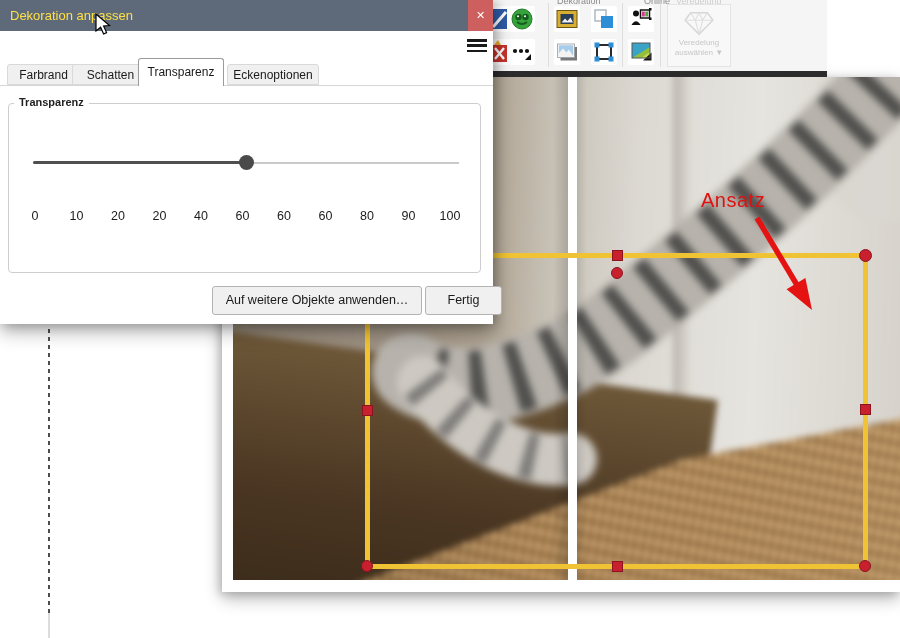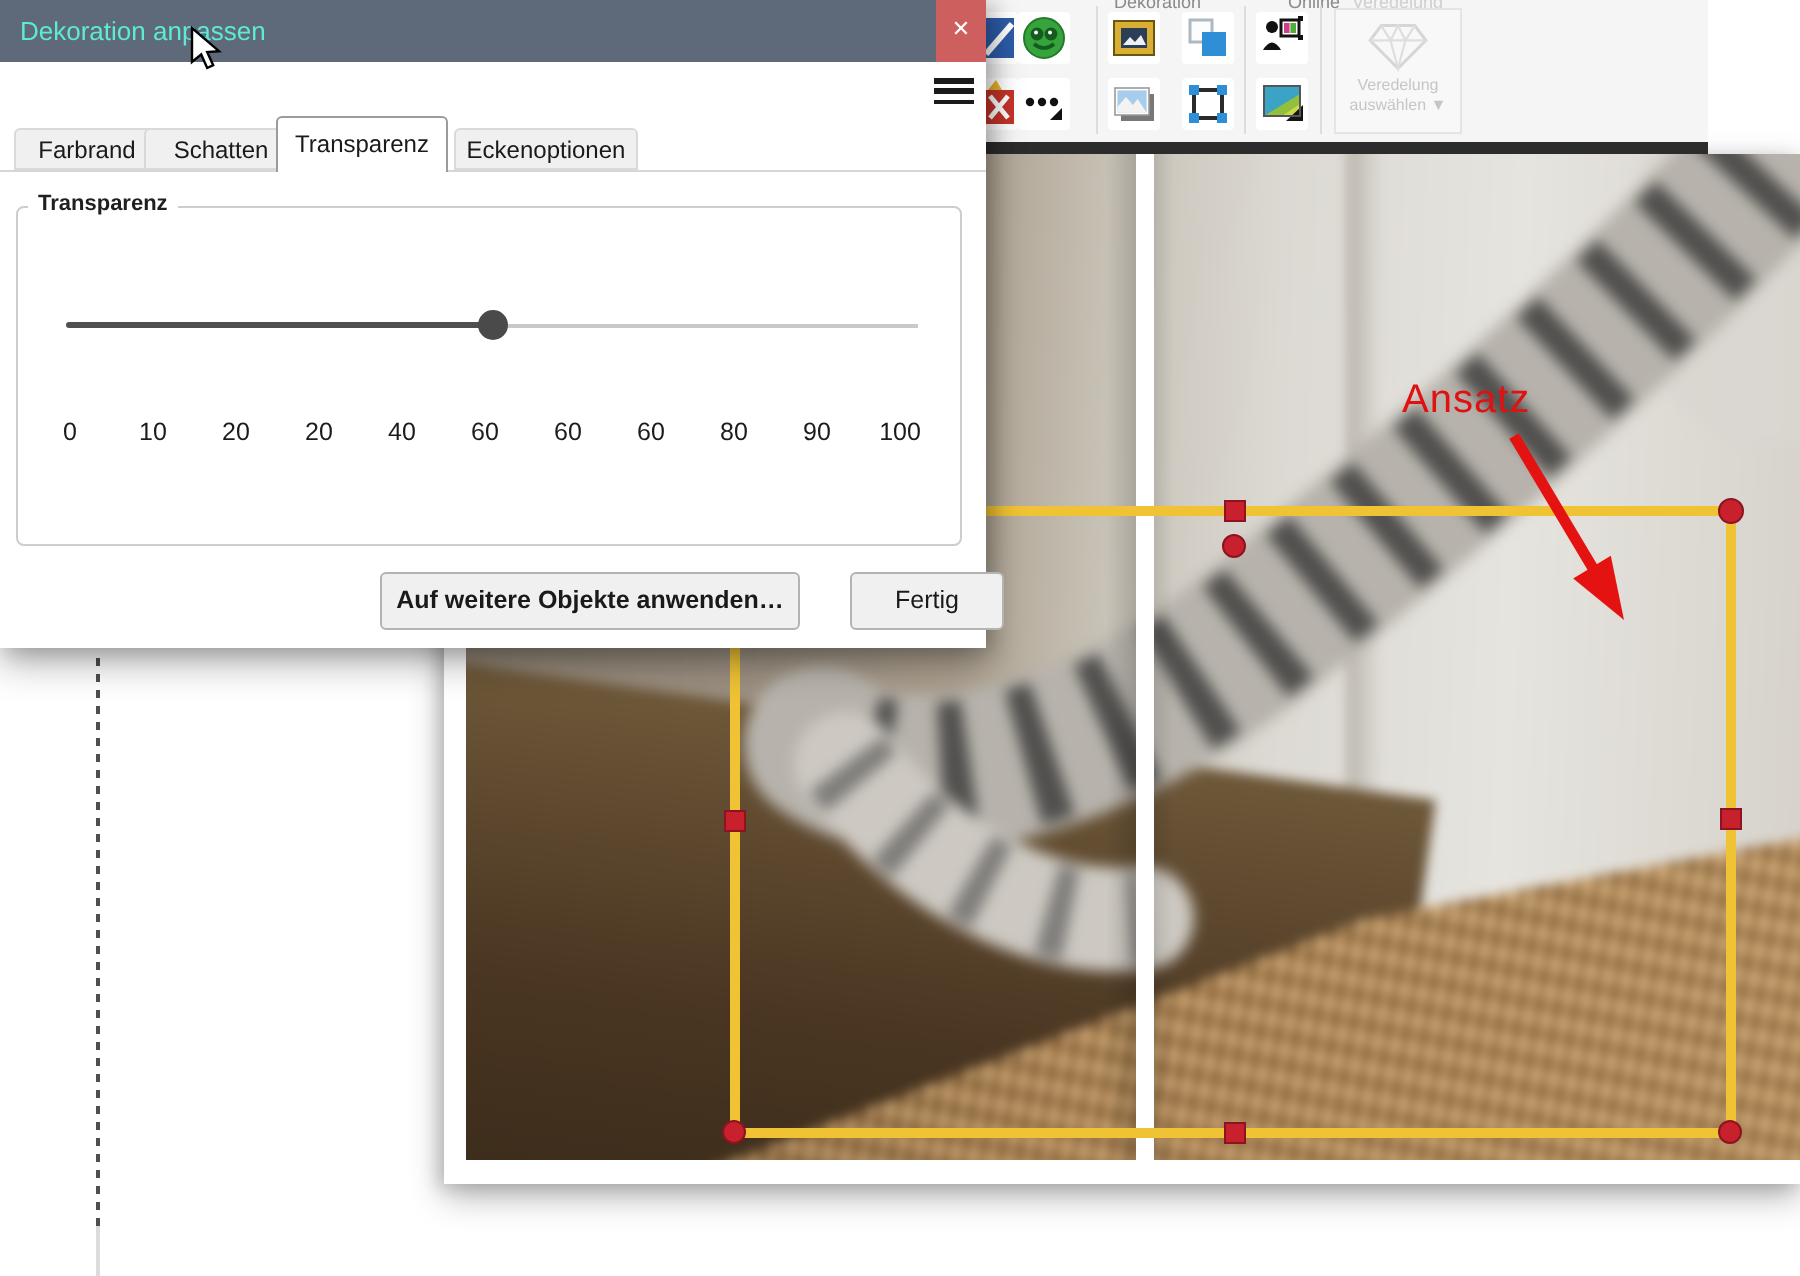--- a/index.html
+++ b/index.html
@@ -39,35 +39,35 @@
 
   
   .ansatz{position:absolute;left:701px;top:189px;font-size:20px;color:#df1111;letter-spacing:.5px;}
 
   
   .guide-dashed{position:absolute;left:48px;top:329px;width:2px;height:284px;
         background:repeating-linear-gradient(to bottom,#4e4e4e 0 4px,transparent 4px 8px);}
   .guide-faint{position:absolute;left:48px;top:613px;width:2px;height:25px;background:#dcdcdc;}
 
   
-  .toolbar{position:absolute;left:493px;top:0;width:334px;height:77px;background:#f5f5f6;overflow:hidden;padding-left:27px;}
+  .toolbar{position:absolute;left:493px;top:0;width:334px;height:77px;background:#f5f5f6;overflow:hidden;}
   .toolbar .darkstrip{position:absolute;left:0;bottom:0;width:407px;height:6px;background:#2c2c2c;}
   .tile{position:absolute;width:26px;height:26px;background:#fff;border-radius:2px;display:flex;align-items:center;justify-content:center;}
   .tsep{position:absolute;top:3px;width:1px;height:64px;background:#ddd;}
   .tlabel{position:absolute;top:-4px;font-size:9px;color:#8a8a8a;white-space:nowrap;}
   .tlabel.dis{color:#cfcfcf;}
   .vbtn{position:absolute;left:174px;top:4px;width:64px;height:63px;background:#f8f8f8;border:1px solid #e4e4e4;
         box-sizing:border-box;text-align:center;color:#c6c6c6;font-size:8px;line-height:10px;}
   .vbtn svg{display:block;margin:5px auto 2px;}
 
   
   .dialog{position:absolute;left:0;top:0;width:493px;height:324px;background:#fff;
         box-shadow:0 7px 18px rgba(0,0,0,.32),4px 2px 10px rgba(0,0,0,.18);z-index:10;}
   .titlebar{position:absolute;left:0;top:0;width:493px;height:31px;background:#5e6a79;}
-  .titlebar .ttl{position:absolute;left:10px;top:0;line-height:31px;font-size:13px;color:#5eead4;}
+  .titlebar .ttl{position:absolute;left:10px;top:0;line-height:31px;font-size:13px;color:#fde047;}
   .closebtn{position:absolute;right:0;top:0;width:25px;height:31px;background:#ce5f5f;color:#fff;
         font-size:11px;line-height:31px;text-align:center;cursor:pointer;}
   .menubtn{position:absolute;right:6px;top:39px;width:20px;height:13px;display:flex;flex-direction:column;justify-content:space-between;cursor:pointer;}
   .menubtn i{display:block;height:2.5px;background:#1a1a1a;}
   .tabline{position:absolute;left:0;top:85px;width:493px;height:1px;background:#d6d6d6;}
   .tab{position:absolute;top:64px;height:21px;background:#f0f0f0;border:1px solid #d9d9d9;border-radius:3px 3px 0 0;
         box-sizing:border-box;font-size:12px;color:#1a1a1a;text-align:center;line-height:20px;cursor:pointer;}
   .tab.active{top:58px;height:28px;background:#fff;border:1px solid #9b9b9b;border-bottom:none;line-height:26px;z-index:2;}
   .groupbox{position:absolute;left:8px;top:103px;width:473px;height:170px;border:1px solid #cdcdcd;border-radius:4px;box-sizing:border-box;}
   .grouplabel{position:absolute;left:14px;top:96px;background:#fff;padding:0 5px;font-size:11px;font-weight:bold;color:#1f1f1f;}
@@ -264,21 +264,21 @@
       <span>20</span>
       <span>40</span>
       <span>60</span>
       <span>60</span>
       <span>60</span>
       <span>80</span>
       <span>90</span>
       <span>100</span>
     </div>
 
-    <div class="dbtn" style="left:190px;width:210px;font-weight:bold;">Auf weitere Objekte anwenden…</div>
+    <div class="dbtn" style="left:212px;width:210px;">Auf weitere Objekte anwenden…</div>
     <div class="dbtn" style="left:425px;width:77px;">Fertig</div>
   </div>
 
   <svg class="cursor" width="17" height="24">
     <path d="M1,1 L1,18 L5.6,14.2 L8.6,21 L11.6,19.6 L8.6,13 L14.5,12.6 Z" fill="#fff" stroke="#000" stroke-width="1.2"></path>
   </svg>
 
 </div>
 
 </body></html>

